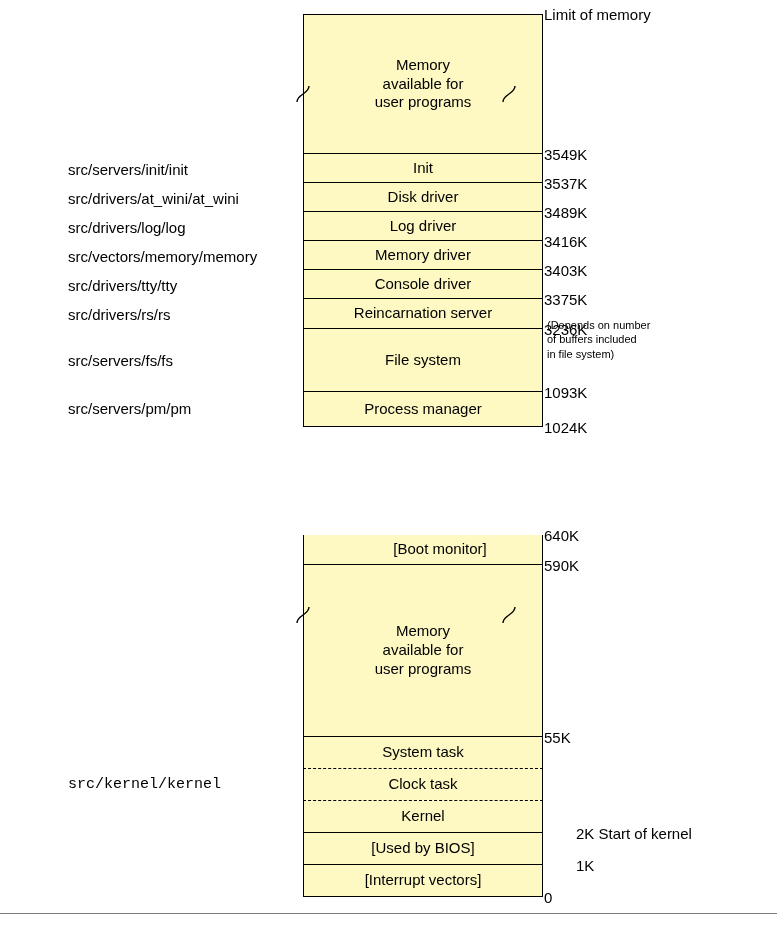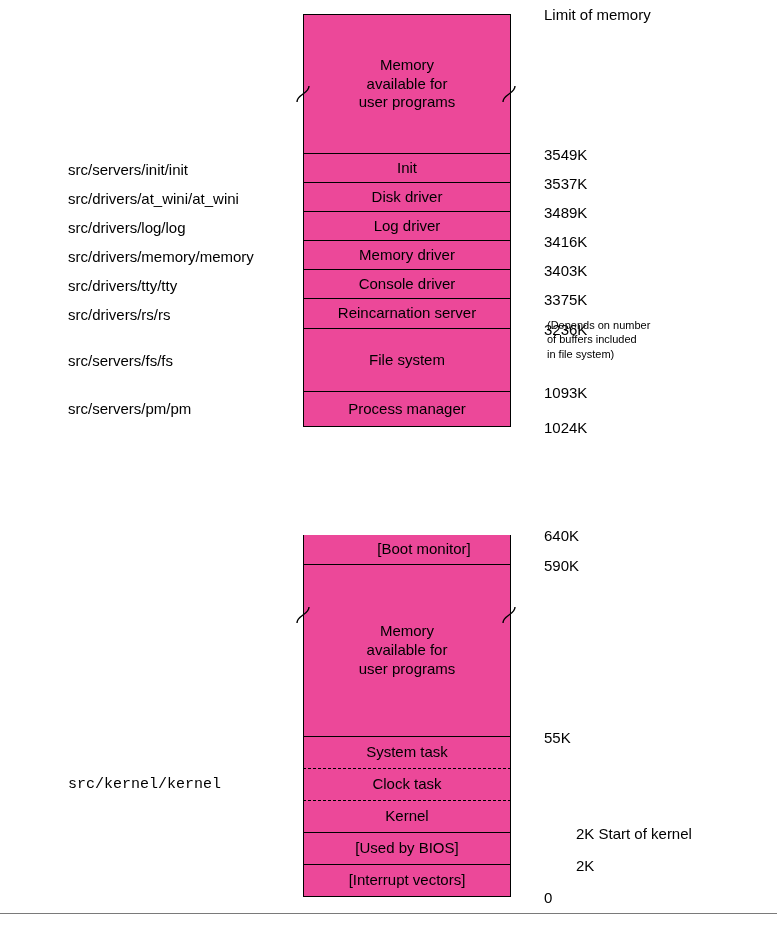--- a/index.html
+++ b/index.html
@@ -18,31 +18,31 @@
   #diagram {
     position: absolute;
     left: 0;
     top: 0;
     width: 777px;
     height: 925px;
   }
   .band {
     position: absolute;
     left: 303px;
-    width: 208px;
+    width: 240px;
     box-sizing: border-box;
     border-left: 1.5px solid #000;
     border-right: 1.5px solid #000;
     display: flex;
     align-items: center;
     justify-content: center;
     text-align: center;
     font-size: 15px;
     line-height: 1.25;
-    background: #ec4899;
+    background: #fef9c3;
   }
   .band.top-rule { border-top: 1.5px solid #000; }
   .band.bottom-rule { border-bottom: 1.5px solid #000; }
   .band.dashed-bottom { border-bottom: 1.5px dashed #000; }
   .band-label {
     display: block;
     white-space: pre-line;
   }
   .addr {
     position: absolute;
@@ -160,31 +160,31 @@
   <div class="addr" style="top:233px;">3416K</div>
   <div class="addr" style="top:262px;">3403K</div>
   <div class="addr" style="top:291px;">3375K</div>
   <div class="addr" style="top:321px;">3236K</div>
   <div class="addr" style="top:384px;">1093K</div>
   <div class="addr" style="top:419px;">1024K</div>
   <div class="addr" style="top:527px;">640K</div>
   <div class="addr" style="top:557px;">590K</div>
   <div class="addr" style="top:729px;">55K</div>
   <div class="addr" style="left:548px;top:825px;">2K Start of kernel</div>
-  <div class="addr" style="left:548px;top:857px;">2K</div>
+  <div class="addr" style="left:548px;top:857px;">1K</div>
   <div class="addr" style="top:889px;">0</div>
 
   <div class="note" style="top:318px;">(Depends on number
 of buffers included
 in file system)</div>
 
   <div class="src" style="left:68px;top:161px;">src/servers/init/init</div>
   <div class="src" style="left:68px;top:190px;">src/drivers/at_wini/at_wini</div>
   <div class="src" style="left:68px;top:219px;">src/drivers/log/log</div>
-  <div class="src" style="left:68px;top:248px;">src/drivers/memory/memory</div>
+  <div class="src" style="left:68px;top:248px;">src/vectors/memory/memory</div>
   <div class="src" style="left:68px;top:277px;">src/drivers/tty/tty</div>
   <div class="src" style="left:68px;top:306px;">src/drivers/rs/rs</div>
   <div class="src" style="left:68px;top:352px;">src/servers/fs/fs</div>
   <div class="src" style="left:68px;top:400px;">src/servers/pm/pm</div>
   <div class="src" style="left:68px;top:776px;font-family:Liberation Mono, monospace;">src/kernel/kernel</div>
 
   <div class="bottom-rule-line"></div>
 </div>
 
 </body></html>

